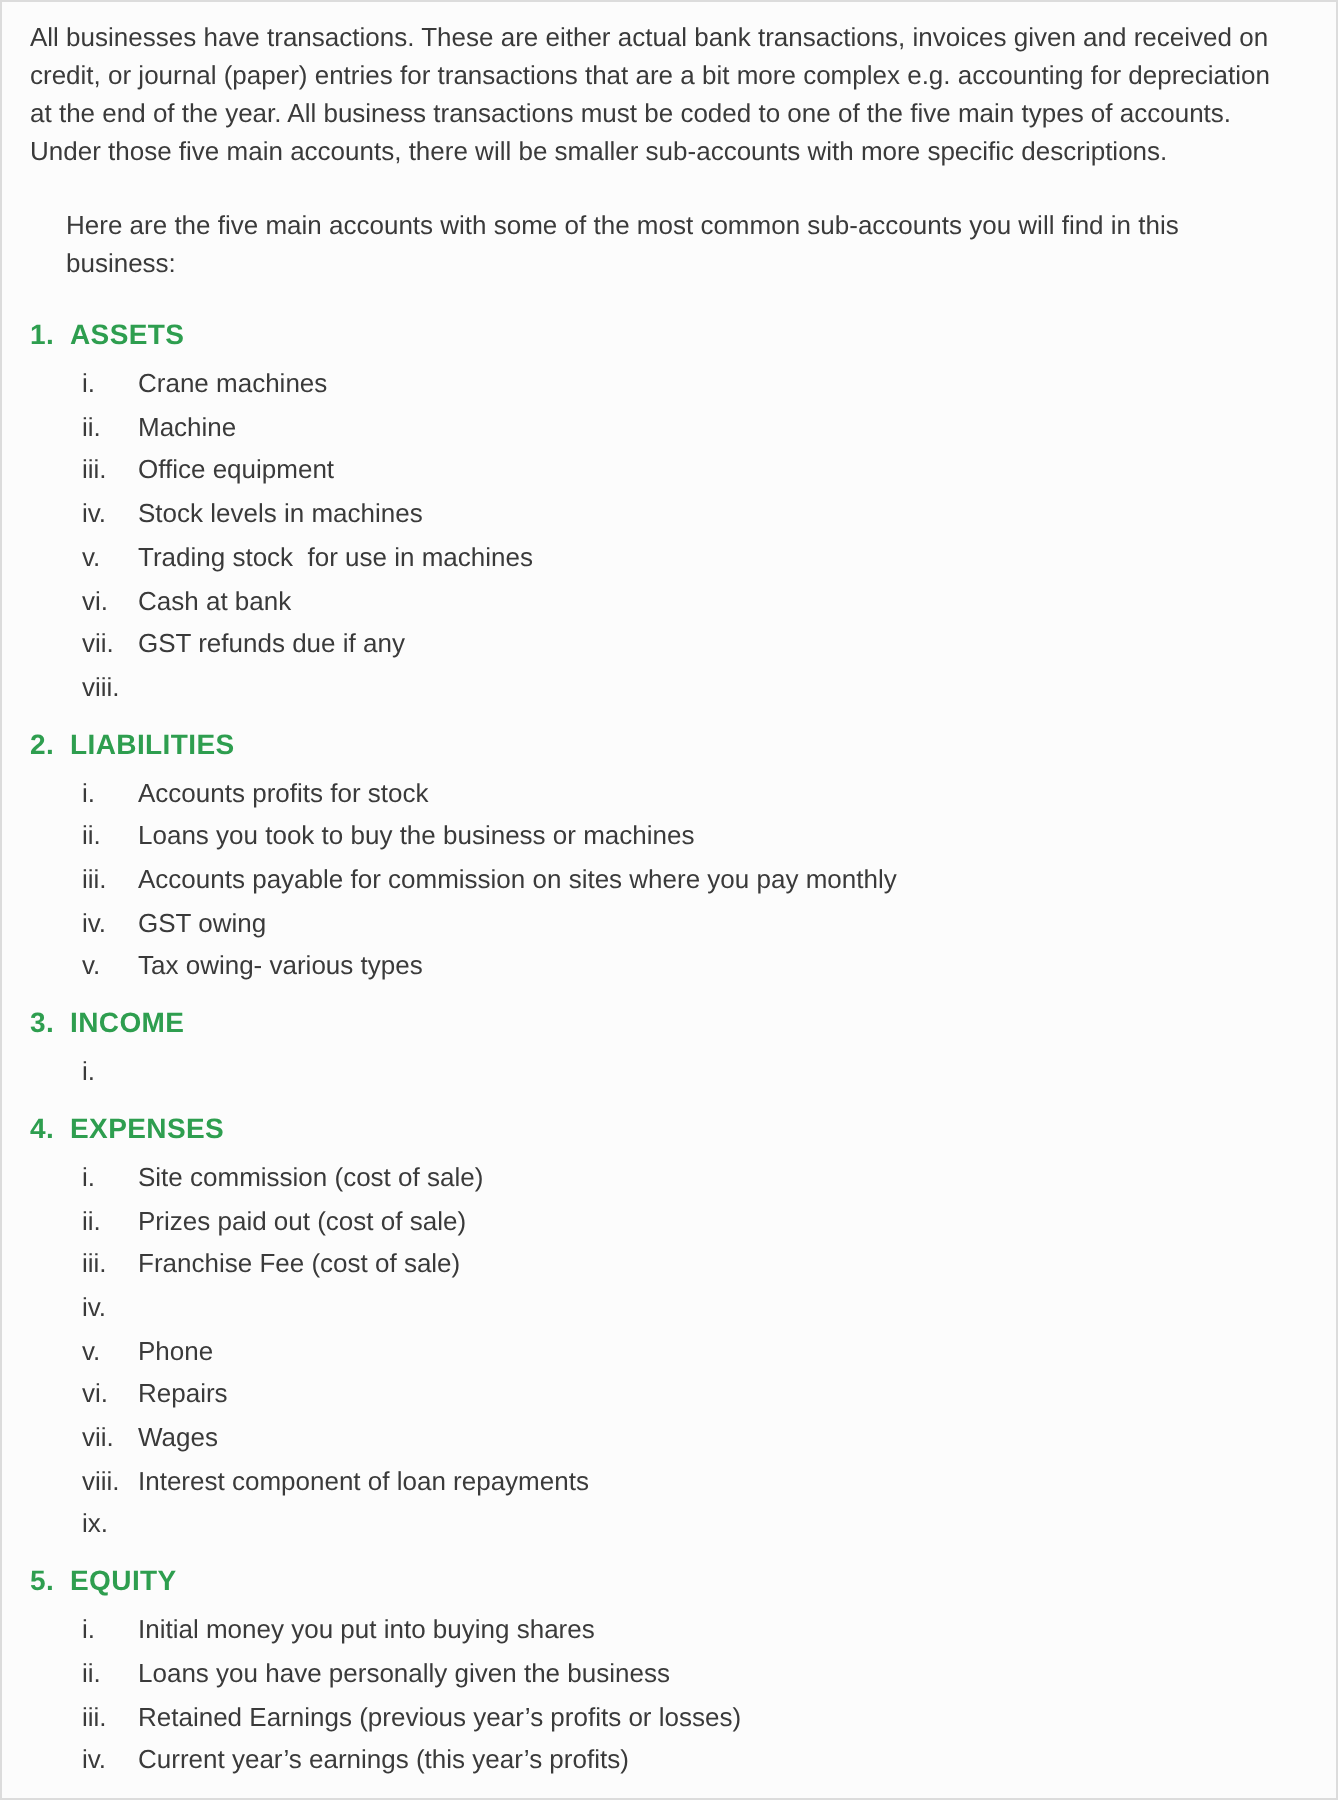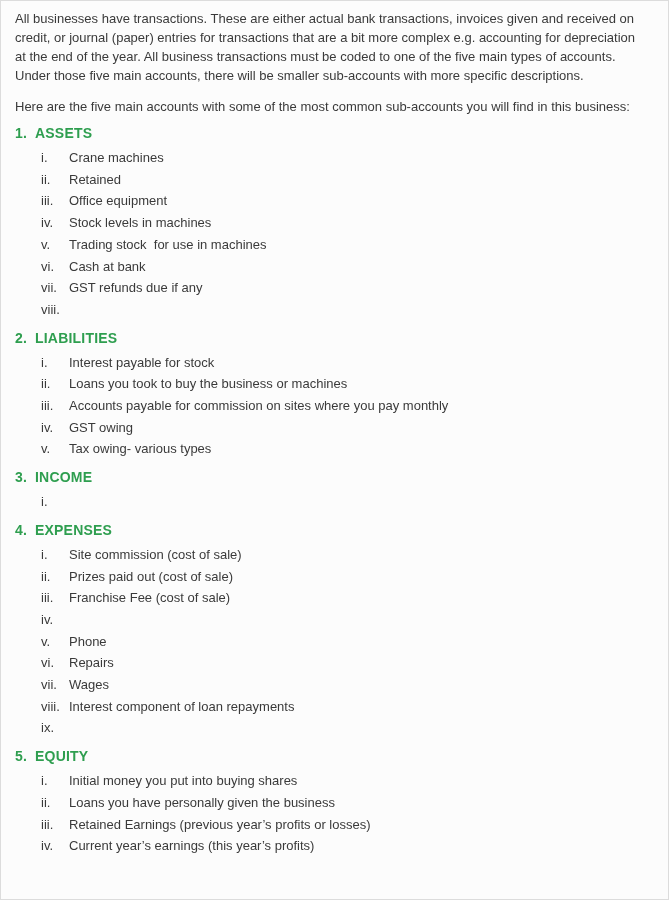--- a/index.html
+++ b/index.html
@@ -13,21 +13,21 @@
     box-sizing: border-box;
     border: 1px solid #dcdcdc;
     overflow: hidden;
   }
   .page {
     padding: 8px 30px 0 14px;
     font-size: 13px;
     line-height: 19px;
   }
   .para { margin: 0 0 12px 0; }
-  .para.lead { margin: 0; }
+  .para.lead { margin: 18px; }
   .acct-section { margin-top: 9px; }
   .sec-head {
     display: flex;
     margin: 0 0 5px 0;
     font-size: 14px;
     font-weight: bold;
     letter-spacing: 0.2px;
     line-height: 17px;
   }
   .sec-num { width: 20px; flex: 0 0 auto; }
@@ -57,21 +57,21 @@
       <span class="sec-title">ASSETS</span>
     </h2>
     <ul class="sub-list">
   <li class="sub-item">
     <span class="item-num">i.</span>
     <span class="item-text">Crane machines</span>
   </li>
 
   <li class="sub-item">
     <span class="item-num">ii.</span>
-    <span class="item-text">Retained</span>
+    <span class="item-text">Machine</span>
   </li>
 
   <li class="sub-item">
     <span class="item-num">iii.</span>
     <span class="item-text">Office equipment</span>
   </li>
 
   <li class="sub-item">
     <span class="item-num">iv.</span>
     <span class="item-text">Stock levels in machines</span>
@@ -99,21 +99,21 @@
   </section>
 
   <section class="acct-section">
     <h2 class="sec-head" style="color: rgb(46, 158, 79);">
       <span class="sec-num">2.</span>
       <span class="sec-title">LIABILITIES</span>
     </h2>
     <ul class="sub-list">
   <li class="sub-item">
     <span class="item-num">i.</span>
-    <span class="item-text">Interest payable for stock</span>
+    <span class="item-text">Accounts profits for stock</span>
   </li>
 
   <li class="sub-item">
     <span class="item-num">ii.</span>
     <span class="item-text">Loans you took to buy the business or machines</span>
   </li>
 
   <li class="sub-item">
     <span class="item-num">iii.</span>
     <span class="item-text">Accounts payable for commission on sites where you pay monthly</span>

